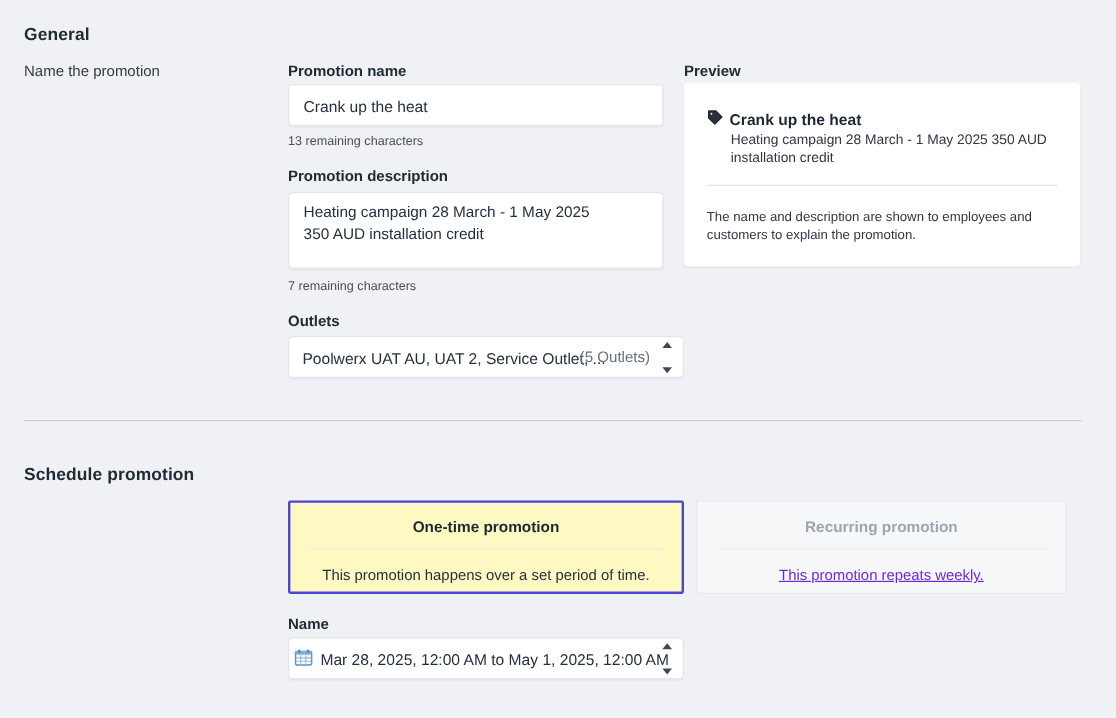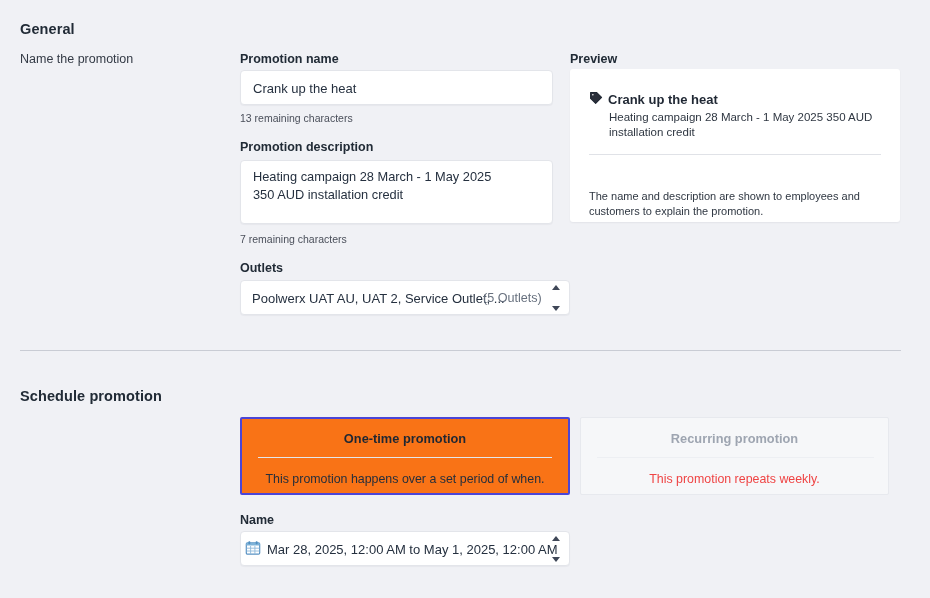--- a/index.html
+++ b/index.html
@@ -141,21 +141,21 @@
     background: #c9ccd4;
   }
 
   
   .choice-card {
     position: absolute;
     box-sizing: border-box;
     border-radius: 2px;
   }
   .choice-card.selected {
-    background: #f97316;
+    background: #fef9c3;
     border: 2px solid #4b45d6;
   }
   .choice-card.disabled {
     background: #f6f7f9;
     border: 1px solid #e7e9ee;
   }
   .choice-head {
     position: absolute;
     width: 100%;
     text-align: center;
@@ -170,21 +170,21 @@
   }
   .choice-sep.selected-sep { background: #e4e6eb; }
   .choice-sep.disabled-sep { background: #edeff3; }
   .choice-sub {
     position: absolute;
     width: 100%;
     text-align: center;
     font-size: 12.4px;
   }
   .choice-sub.selected-text { color: #262f3c; }
-  .choice-sub.disabled-text { color: #ef4444; }
+  .choice-sub.disabled-text { color: #6d28d9; text-decoration: underline; }
 
   
   .cal-icon { position: absolute; }
 </style>
 </head>
 <body>
 
 <div class="page">
 
   <div class="section-title" style="left:20px; top:21px;">General</div>
@@ -232,31 +232,31 @@
       <circle cx="4.4" cy="4.3" r="0.9" fill="#ffffff"></circle>
     </svg>
   </span>
 
   <div class="preview-title" style="left:608px; top:92px;">Crank up the heat</div>
 
   <div class="preview-body" style="left:609px; top:110px;">Heating campaign 28 March - 1 May 2025 350 AUD installation credit</div>
 
   <div class="preview-divider" style="left:589px; top:154px; width:292px;"></div>
 
-  <div class="preview-note" style="left:589px; top:174px;margin-top:15px;">The name and description are shown to employees and customers to explain the promotion.</div>
+  <div class="preview-note" style="left:589px; top:174px;">The name and description are shown to employees and customers to explain the promotion.</div>
 
   <div class="hr" style="left:20px; top:350px; width:881px;"></div>
 
   <div class="section-title" style="left:20px; top:388px;">Schedule promotion</div>
 
 
   <div class="choice-card selected" style="left:240px; top:417px; width:330px; height:78px;">
     <div class="choice-head selected-text" style="left:0; top:12px;">One-time promotion</div>
     <div class="choice-sep selected-sep" style="left:16px; top:38px; width:294px;"></div>
-    <div class="choice-sub selected-text" style="left:0; top:53px;">This promotion happens over a set period of when.</div>
+    <div class="choice-sub selected-text" style="left:0; top:53px;">This promotion happens over a set period of time.</div>
   </div>
 
   <div class="choice-card disabled" style="left:580px; top:417px; width:309px; height:78px;">
     <div class="choice-head disabled-text" style="left:0; top:13px;">Recurring promotion</div>
     <div class="choice-sep disabled-sep" style="left:16px; top:39px; width:277px;"></div>
     <div class="choice-sub disabled-text" style="left:0; top:54px;">This promotion repeats weekly.</div>
   </div>
 
   <div class="field-label" style="left:240px; top:513px;">Name</div>
 

